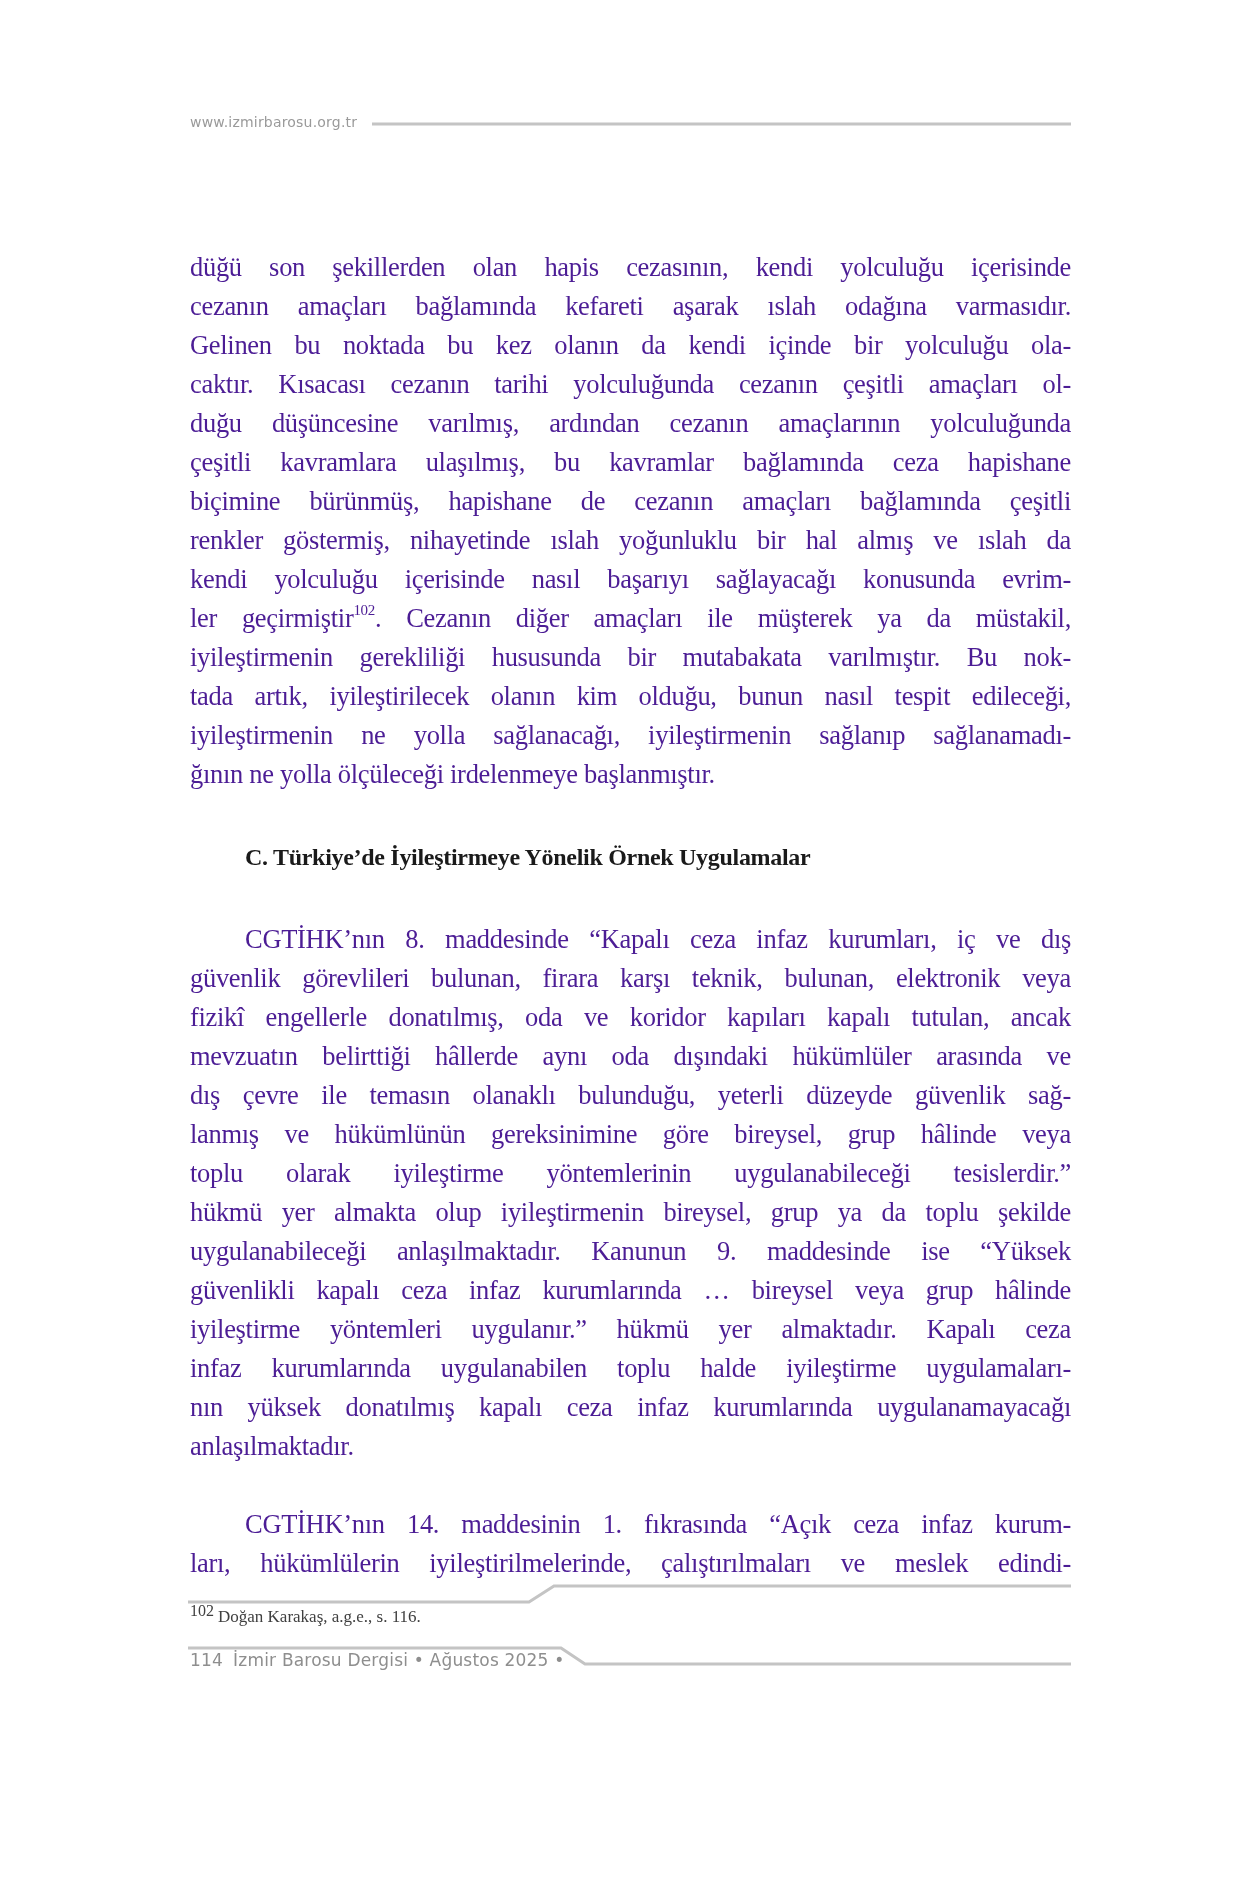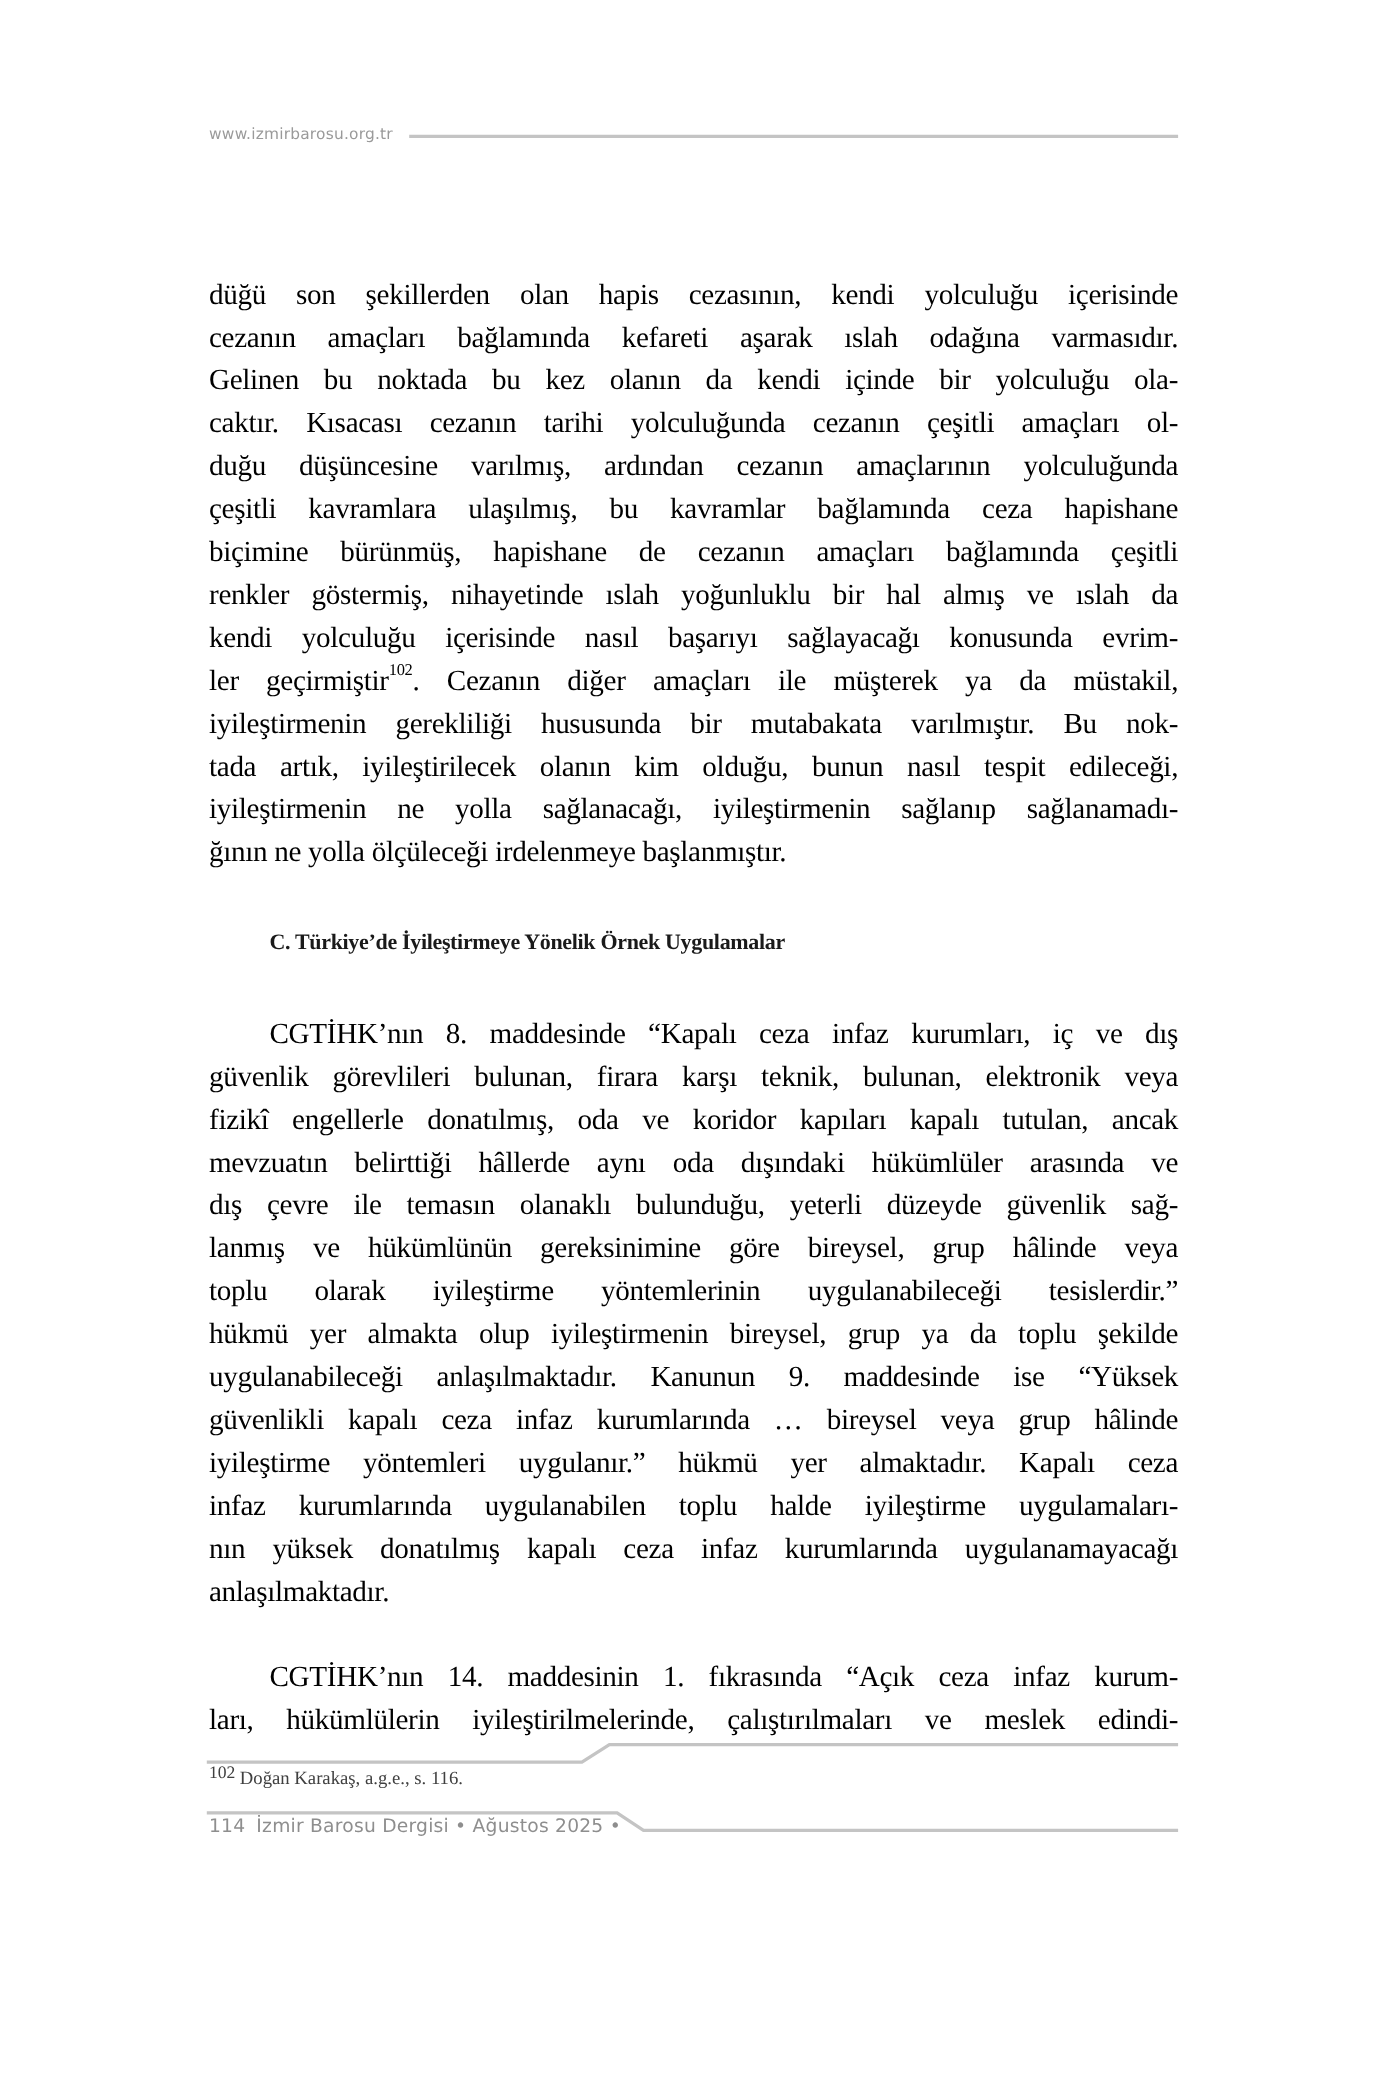--- a/index.html
+++ b/index.html
@@ -5,29 +5,29 @@
   html, body { margin: 0; padding: 0; background: #ffffff; }
   body { width: 1260px; height: 1890px; position: relative; overflow: hidden; }
   .page { position: absolute; left: 0; top: 0; width: 1260px; height: 1890px; padding-left: 16px; }
   .header-text {
     position: absolute; left: 190px; top: 112px;
     font-family: "DejaVu Sans", sans-serif; font-size: 14px; color: #9a9a9a;
     letter-spacing: 0.2px; line-height: 20px; white-space: nowrap;
   }
   .line {
     position: absolute; left: 190px; width: 881px; height: 39px;
-    font-family: "Liberation Serif", serif; font-size: 26.5px; color: #000000;
+    font-family: "Liberation Serif", serif; font-size: 26.5px; color: #4c1d95;
     line-height: 39px; white-space: nowrap; text-align: justify; text-align-last: justify;
     letter-spacing: -0.3px;
   }
   .line.last { text-align-last: left; }
   .line.indent { left: 245px; width: 826px; }
   .heading {
     position: absolute; left: 245px; top: 838px;
-    font-family: "Liberation Serif", serif; font-size: 20px; font-weight: bold; color: #1a1a1a;
+    font-family: "Liberation Serif", serif; font-size: 24px; font-weight: bold; color: #1a1a1a;
     line-height: 39px; white-space: nowrap; letter-spacing: -0.3px;
   }
   sup.fn { font-size: 15px; vertical-align: top; line-height: 1; position: relative; top: 4px; }
   .footnote {
     position: absolute; left: 190px; top: 1607px;
     font-family: "Liberation Serif", serif; font-size: 17px; color: #404040; white-space: nowrap;
   }
   .footnote .fn-num { font-size: 16px; position: relative; top: -6px; margin-right: 4px; }
   .footer-text {
     position: absolute; left: 190px; top: 1650px;

